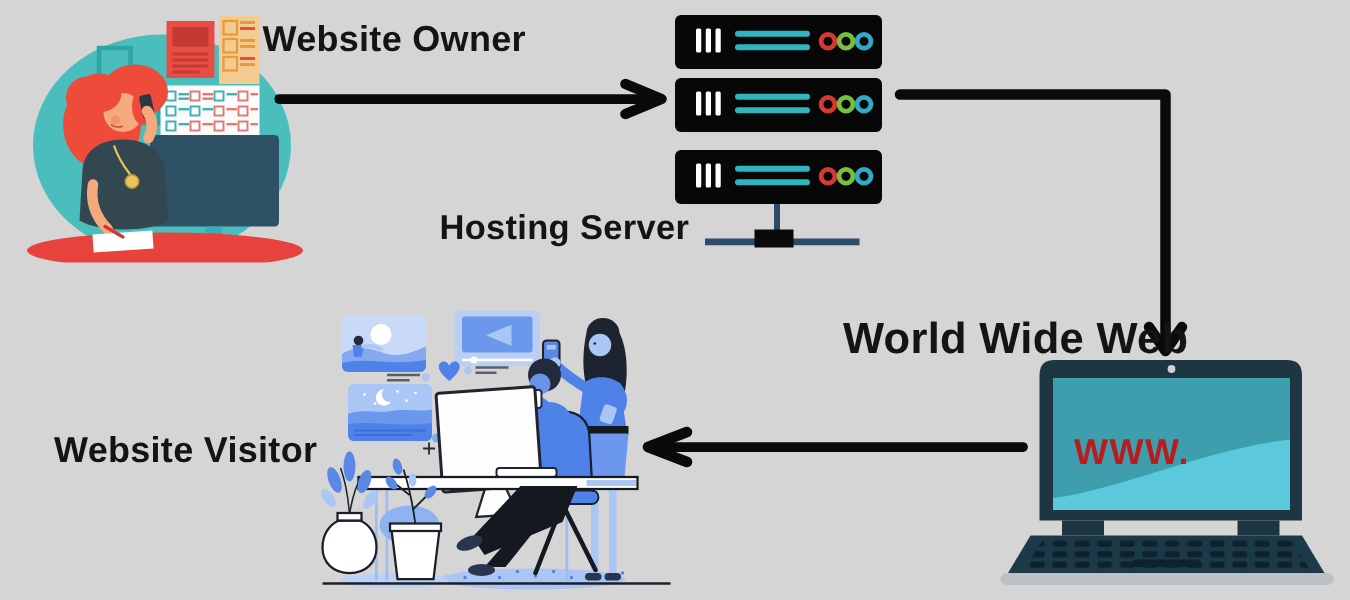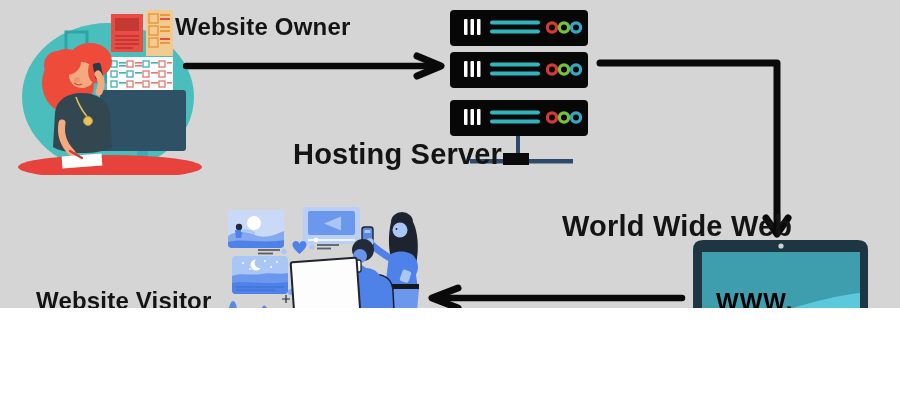--- a/index.html
+++ b/index.html
@@ -1,23 +1,23 @@
 <!DOCTYPE html>
 <html><head>
 <meta charset="utf-8">
 <style>
   html,body{margin:0;padding:0}
-  .canvas{position:relative;width:900px;height:308px;background:#d5d5d6;overflow:hidden;
+  .canvas{position:relative;width:900px;height:400px;background:#d5d5d6;overflow:hidden;
           font-family:"Liberation Sans","DejaVu Sans",sans-serif}
   .label{position:absolute;font-weight:700;color:#141414;font-size:24px;white-space:nowrap;letter-spacing:.2px}
   .owner-label{left:175px;top:13px}
-  .server-label{left:293px;top:138px;font-size:29px}
+  .server-label{left:293px;top:138px;font-size:23px}
   .web-label{left:562px;top:210px;font-size:29px}
   .visitor-label{left:36px;top:287px}
-  .laptop-text{position:absolute;left:716px;top:288px;font-weight:700;font-size:24px;color:#000000;letter-spacing:1px}
+  .laptop-text{position:absolute;left:716px;top:288px;font-weight:700;font-size:24px;color:#b91c1c;letter-spacing:1px}
   .svg-abs{position:absolute}
   .owner-art{left:10px;top:5px}
   .server-art{left:445px;top:3px}
   .laptop-art{left:655px;top:233px}
   .visitor-art{left:205px;top:200px}
   .arrow1{left:183px;top:52px}
   .arrow2{left:596px;top:52px}
   .arrow3{left:424px;top:284px}
 </style>
 </head>

